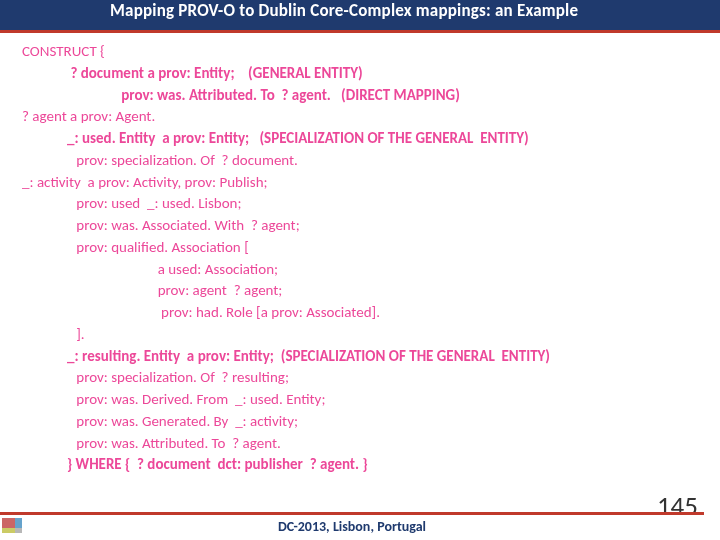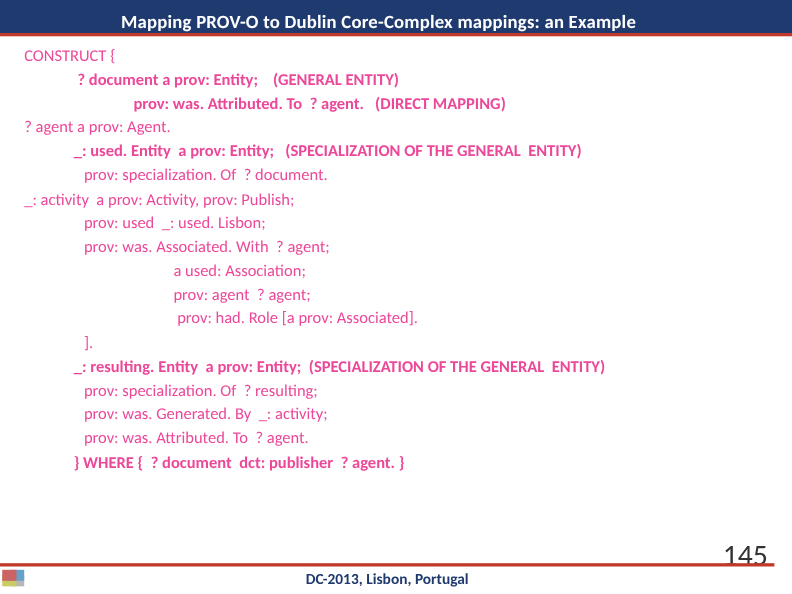--- a/index.html
+++ b/index.html
@@ -1,18 +1,18 @@
 <!DOCTYPE html>
 <html><head>
 <meta charset="utf-8">
 <style>
   * { box-sizing: border-box; margin: 0; padding: 0; }
   html, body { width: 720px; height: 540px; font-family: "Segoe UI", Calibri, Arial, sans-serif; background: #fff; overflow: hidden; }
   .slide { position: relative; width: 720px; height: 540px; background: #fff; }
-  .title-bar { background: #1f3a6e; height: 30px; display: flex; align-items: flex-end; padding-left: 110px; }
+  .title-bar { background: #1f3a6e; height: 30px; display: flex; align-items: flex-start; padding-left: 110px; }
   .title-text { color: #fff; font-size: 17px; font-weight: 700; letter-spacing: 0.2px; }
   .rule { height: 3px; background: #c0392b; width: 100%; }
   .content { padding: 8px 20px 0 22px; font-size: 15px; line-height: 1.45; color: #ec4899; }
   .content div { white-space: pre; }
   .b { font-weight: 700; margin-left: 45px; }
   .footer { position: absolute; bottom: 0; left: 0; right: 16px; height: 28px; }
   .footer-rule { height: 3px; background: #c0392b; width: 100%; }
   .footer-text { text-align: center; font-weight: 700; font-size: 14px; color: #1f3a6e; padding-top: 3px; }
   .page-num { position: absolute; right: 22px; bottom: 18px; font-size: 27px; color: #333; }
   .logo { position: absolute; left: 2px; bottom: 2px; width: 26px; height: 20px; background: linear-gradient(#a00, #a00) 0 0/50% 50% no-repeat, linear-gradient(#06a, #06a) 50% 0/50% 50% no-repeat, linear-gradient(#aa0, #aa0) 0 50%/50% 50% no-repeat, linear-gradient(#888, #888) 50% 50%/50% 50% no-repeat; opacity: .6; }
@@ -29,26 +29,28 @@
   <div class="content" id="content">
       <div>CONSTRUCT {</div>
       <div class="b"> ? document a prov: Entity;    (GENERAL ENTITY)</div>
       <div class="b">                prov: was. Attributed. To  ? agent.   (DIRECT MAPPING)</div>
       <div>? agent a prov: Agent.</div>
       <div class="b">_: used. Entity  a prov: Entity;   (SPECIALIZATION OF THE GENERAL  ENTITY)</div>
       <div>                prov: specialization. Of  ? document.</div>
       <div>_: activity  a prov: Activity, prov: Publish;</div>
       <div>                prov: used  _: used. Lisbon;</div>
       <div>                prov: was. Associated. With  ? agent;</div>
+      <div>                prov: qualified. Association [</div>
       <div>                                        a used: Association;</div>
       <div>                                        prov: agent  ? agent;</div>
       <div>                                         prov: had. Role [a prov: Associated].</div>
       <div>                ].</div>
       <div class="b">_: resulting. Entity  a prov: Entity;  (SPECIALIZATION OF THE GENERAL  ENTITY)</div>
       <div>                prov: specialization. Of  ? resulting;</div>
+      <div>                prov: was. Derived. From  _: used. Entity;</div>
       <div>                prov: was. Generated. By  _: activity;</div>
       <div>                prov: was. Attributed. To  ? agent.</div>
       <div class="b">} WHERE {  ? document  dct: publisher  ? agent. }</div>
     </div>
 
   <div class="page-num">145</div>
 
   <div class="footer">
     <div class="footer-rule"></div>
     <div class="footer-text">DC-2013, Lisbon, Portugal</div>

